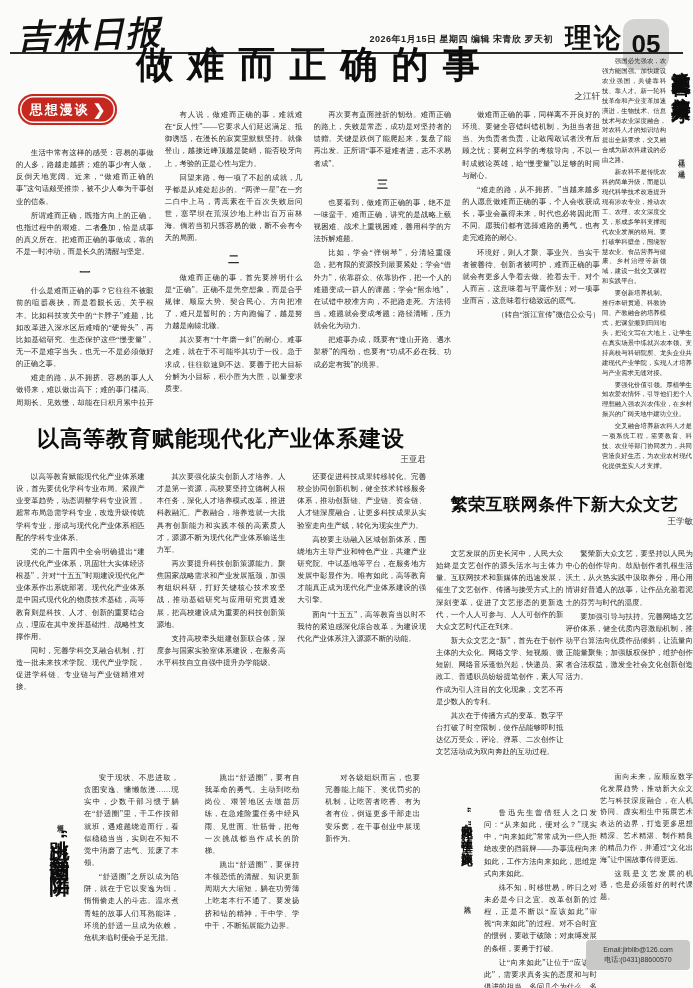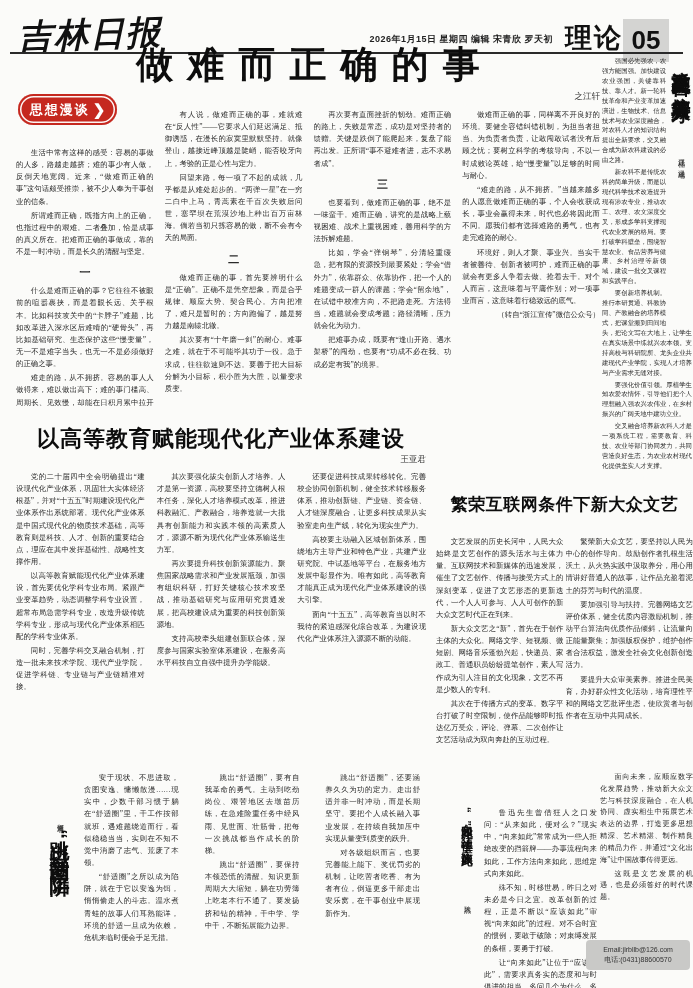--- a/index.html
+++ b/index.html
@@ -6,23 +6,23 @@
   #page{position:relative;width:693px;height:988px;margin:0 auto;background:#fbfbf9;
         font-family:"Liberation Serif",serif;color:#222;overflow:hidden;}
   
   .masthead{position:absolute;left:18px;top:12px;font-size:34px;font-weight:bold;
             font-style:italic;transform:rotate(-2deg);letter-spacing:2px;color:#111;
             font-family:"Liberation Serif",serif;}
   .dateline{position:absolute;right:140px;top:33px;font-size:9px;font-weight:bold;
             color:#222;font-family:"Liberation Sans",sans-serif;letter-spacing:.5px;}
   .section-label{position:absolute;left:565px;top:20px;font-size:27px;font-weight:bold;
             color:#111;font-family:"Liberation Sans",sans-serif;letter-spacing:2px;}
-  .page-num{position:absolute;left:623px;top:19px;width:46px;height:43px;background:#d4d4d2;
+  .page-num{position:absolute;left:623px;top:19px;width:46px;height:51px;background:#d4d4d2;
             display:flex;align-items:center;justify-content:center;font-size:26px;font-weight:bold;
-            color:#111;font-family:"Liberation Sans",sans-serif;}
+            color:#111;font-family:"Liberation Sans",sans-serif;border-radius:12px;}
   .header-rule{position:absolute;left:10px;right:10px;top:52px;height:2px;background:#2a2a2a;}
   
   .cols{display:flex;gap:11px;}
   .col{flex:1;font-size:7.4px;line-height:1.64;text-align:justify;overflow:hidden;color:#2a2a2a;}
   .para{margin:0 0 2px 0;text-indent:2em;}
   .sec{text-align:center;font-weight:bold;font-size:11px;margin:5px 0 4px 0;text-indent:0;
        font-family:"Liberation Sans",sans-serif;}
   .h-title{font-weight:bold;color:#0d0d0d;font-family:"Liberation Sans",sans-serif;text-align:center;}
   .h-author{text-align:right;font-size:8.5px;color:#333;}
   .vwrap{writing-mode:vertical-rl;}
@@ -135,49 +135,49 @@
         <p>要强化价值引领。厚植学生知农爱农情怀，引导他们把个人理想融入强农兴农伟业，在乡村振兴的广阔天地中建功立业。</p>
         <p>交叉融合培养新农科人才是一项系统工程，需要教育、科技、农业等部门协同发力，共同营造良好生态，为农业农村现代化提供坚实人才支撑。</p>
       </div>
   </div>
 
   <div id="middle-article">
     <div class="h-title" id="middle-title">以高等教育赋能现代化产业体系建设</div>
     <div class="h-author">王亚君</div>
     <div class="cols" id="middle-cols">
         <div class="col">
+          <p class="para">以高等教育赋能现代化产业体系建设，首先要优化学科专业布局。紧跟产业变革趋势，动态调整学科专业设置，超常布局急需学科专业，改造升级传统学科专业，形成与现代化产业体系相匹配的学科专业体系。</p>
           <p class="para">党的二十届四中全会明确提出“建设现代化产业体系，巩固壮大实体经济根基”，并对“十五五”时期建设现代化产业体系作出系统部署。现代化产业体系是中国式现代化的物质技术基础，高等教育则是科技、人才、创新的重要结合点，理应在其中发挥基础性、战略性支撑作用。</p>
-          <p class="para">以高等教育赋能现代化产业体系建设，首先要优化学科专业布局。紧跟产业变革趋势，动态调整学科专业设置，超常布局急需学科专业，改造升级传统学科专业，形成与现代化产业体系相匹配的学科专业体系。</p>
           <p class="para">同时，完善学科交叉融合机制，打造一批未来技术学院、现代产业学院，促进学科链、专业链与产业链精准对接。</p>
         </div>
         <div class="col">
           <p class="para">其次要强化拔尖创新人才培养。人才是第一资源，高校要坚持立德树人根本任务，深化人才培养模式改革，推进科教融汇、产教融合，培养造就一大批具有创新能力和实践本领的高素质人才，源源不断为现代化产业体系输送生力军。</p>
           <p class="para">再次要提升科技创新策源能力。聚焦国家战略需求和产业发展瓶颈，加强有组织科研，打好关键核心技术攻坚战，推动基础研究与应用研究贯通发展，把高校建设成为重要的科技创新策源地。</p>
           <p class="para">支持高校牵头组建创新联合体，深度参与国家实验室体系建设，在服务高水平科技自立自强中提升办学能级。</p>
         </div>
         <div class="col">
           <p class="para">还要促进科技成果转移转化。完善校企协同创新机制，健全技术转移服务体系，推动创新链、产业链、资金链、人才链深度融合，让更多科技成果从实验室走向生产线，转化为现实生产力。</p>
           <p class="para">高校要主动融入区域创新体系，围绕地方主导产业和特色产业，共建产业研究院、中试基地等平台，在服务地方发展中彰显作为。唯有如此，高等教育才能真正成为现代化产业体系建设的强大引擎。</p>
           <p class="para">面向“十五五”，高等教育当以时不我待的紧迫感深化综合改革，为建设现代化产业体系注入源源不断的动能。</p>
         </div>
       </div>
   </div>
 
   <div id="culture-article">
     <div class="h-title" id="culture-title">繁荣互联网条件下新大众文艺</div>
+    <div class="h-author">王学敏</div>
     <div class="cols" id="culture-cols">
         <div class="col">
           <p class="para">文艺发展的历史长河中，人民大众始终是文艺创作的源头活水与主体力量。互联网技术和新媒体的迅速发展，催生了文艺创作、传播与接受方式上的深刻变革，促进了文艺形态的更新迭代，一个人人可参与、人人可创作的新大众文艺时代正在到来。</p>
           <p class="para">新大众文艺之“新”，首先在于创作主体的大众化。网络文学、短视频、微短剧、网络音乐蓬勃兴起，快递员、家政工、普通职员纷纷提笔创作，素人写作成为引人注目的文化现象，文艺不再是少数人的专利。</p>
           <p class="para">其次在于传播方式的变革。数字平台打破了时空限制，使作品能够即时抵达亿万受众，评论、弹幕、二次创作让文艺活动成为双向奔赴的互动过程。</p>
         </div>
         <div class="col">
           <p class="para">繁荣新大众文艺，要坚持以人民为中心的创作导向。鼓励创作者扎根生活沃土，从火热实践中汲取养分，用心用情讲好普通人的故事，让作品充盈着泥土的芬芳与时代的温度。</p>
           <p class="para">要加强引导与扶持。完善网络文艺评价体系，健全优质内容激励机制，推动平台算法向优质作品倾斜，让流量向正能量聚集；加强版权保护，维护创作者合法权益，激发全社会文化创新创造活力。</p>
-          <p class="para">要提升大众审美素养。推进全民美育，办好群众性文化活动，培育理性平和的网络文艺批评生态，使欣赏者与创作者在互动中共同成长。</p>
         </div>
       </div>
   </div>
   <div id="culture-cont">
     <div class="cols">
         <div class="col">
           <p class="para">面向未来，应顺应数字化发展趋势，推动新大众文艺与科技深度融合，在人机协同、虚实相生中拓展艺术表达的边界，打造更多思想精深、艺术精湛、制作精良的精品力作，并通过“文化出海”让中国故事传得更远。</p>
           <p class="para">这既是文艺发展的机遇，也是必须答好的时代课题。</p>
         </div>
       </div>
@@ -191,21 +191,20 @@
     <div class="cols" id="comfort-cols">
         <div class="col">
           <p class="para">安于现状、不思进取，贪图安逸、慵懒散漫……现实中，少数干部习惯于躺在“舒适圈”里，干工作按部就班，遇难题绕道而行，看似稳稳当当，实则在不知不觉中消磨了志气、荒废了本领。</p>
           <p class="para">“舒适圈”之所以成为陷阱，就在于它以安逸为饵，悄悄偷走人的斗志。温水煮青蛙的故事人们耳熟能详，环境的舒适一旦成为依赖，危机来临时便会手足无措。</p>
         </div>
         <div class="col">
           <p class="para">跳出“舒适圈”，要有自我革命的勇气。主动到吃劲岗位、艰苦地区去墩苗历练，在急难险重任务中经风雨、见世面、壮筋骨，把每一次挑战都当作成长的阶梯。</p>
           <p class="para">跳出“舒适圈”，要保持本领恐慌的清醒。知识更新周期大大缩短，躺在功劳簿上吃老本行不通了。要发扬挤和钻的精神，干中学、学中干，不断拓展能力边界。</p>
         </div>
         <div class="col">
-          <p class="para">跳出“舒适圈”，还要涵养久久为功的定力。走出舒适并非一时冲动，而是长期坚守。要把个人成长融入事业发展，在持续自我加压中实现从量变到质变的跃升。</p>
           <p class="para">对各级组织而言，也要完善能上能下、奖优罚劣的机制，让吃苦者吃香、有为者有位，倒逼更多干部走出安乐窝，在干事创业中展现新作为。</p>
         </div>
       </div>
   </div>
 
   <div id="ought-article">
     <div class="vwrap" id="ought-title-wrap">
       <span class="vtitle" id="ought-title">“向来如此”须让位于“应该如此”</span>
       <span class="vauthor" id="ought-author">魏杰</span>
     </div>

